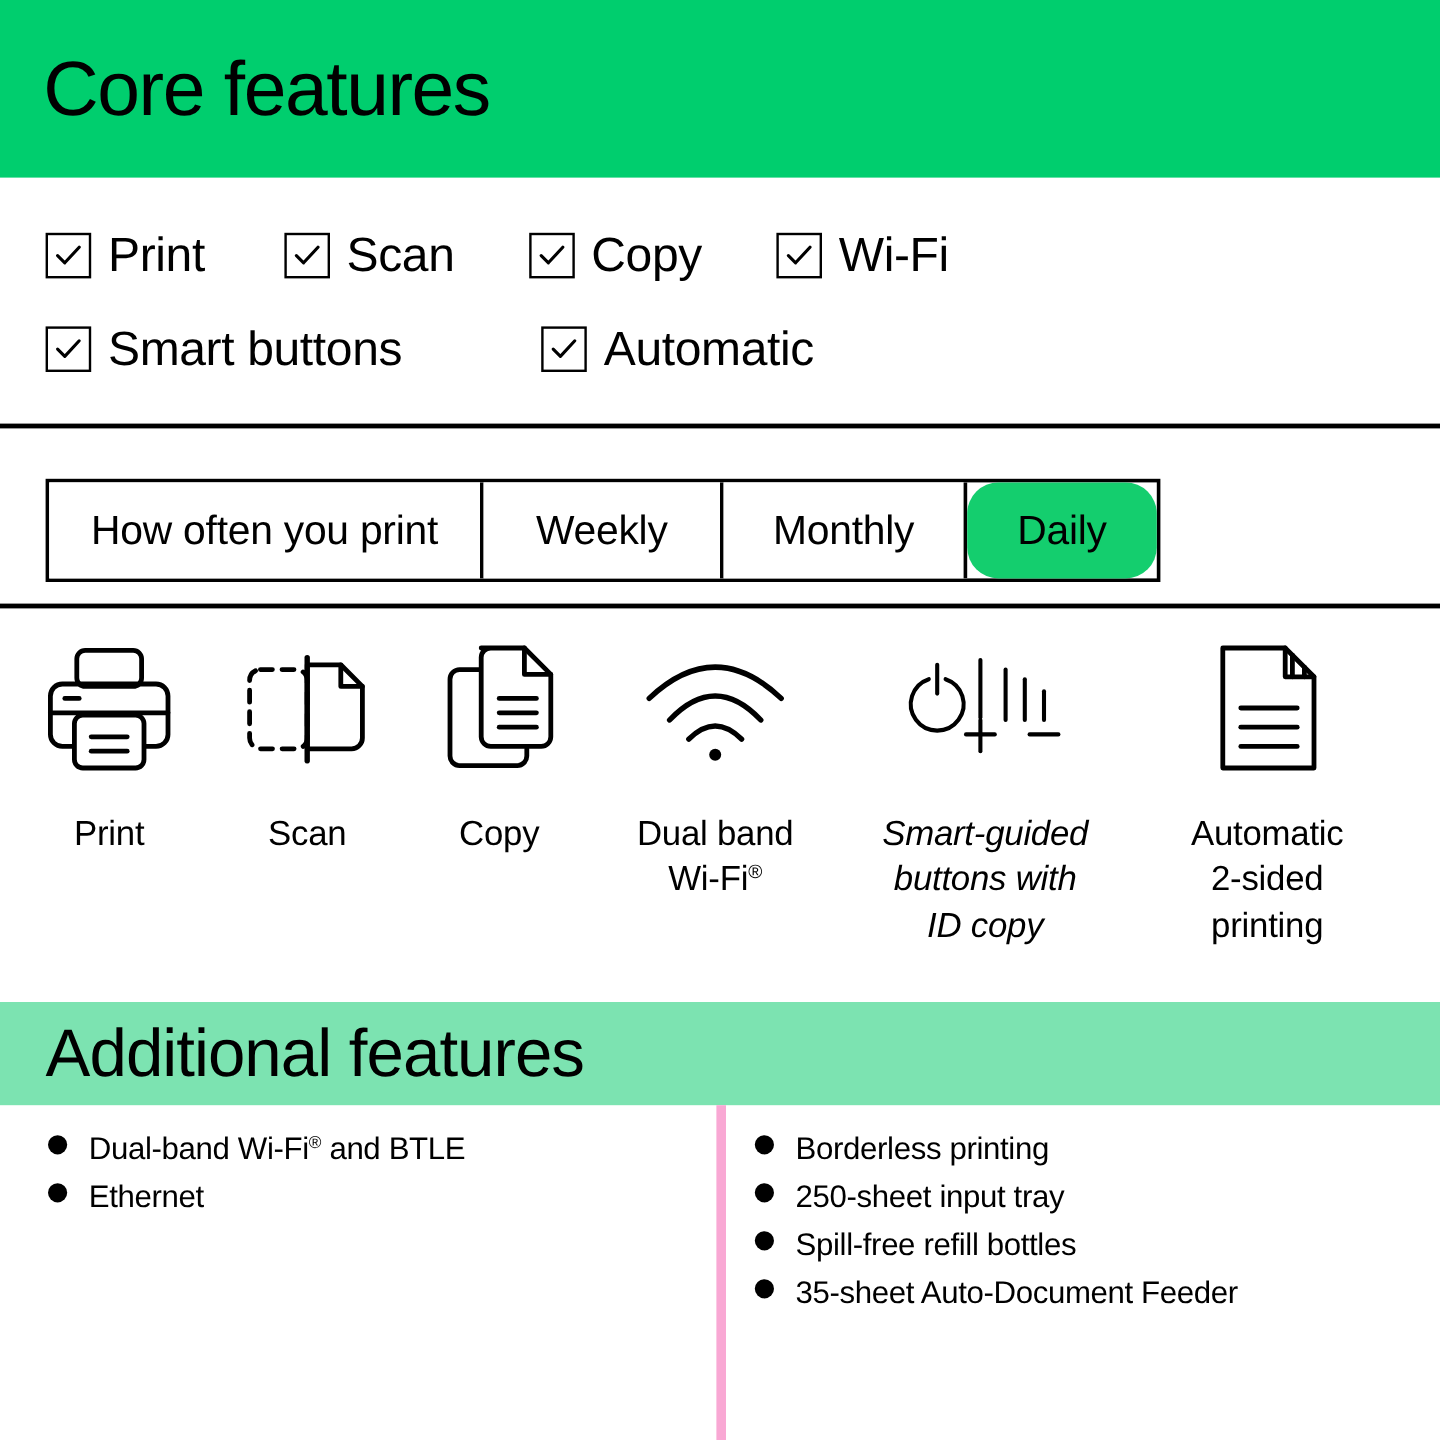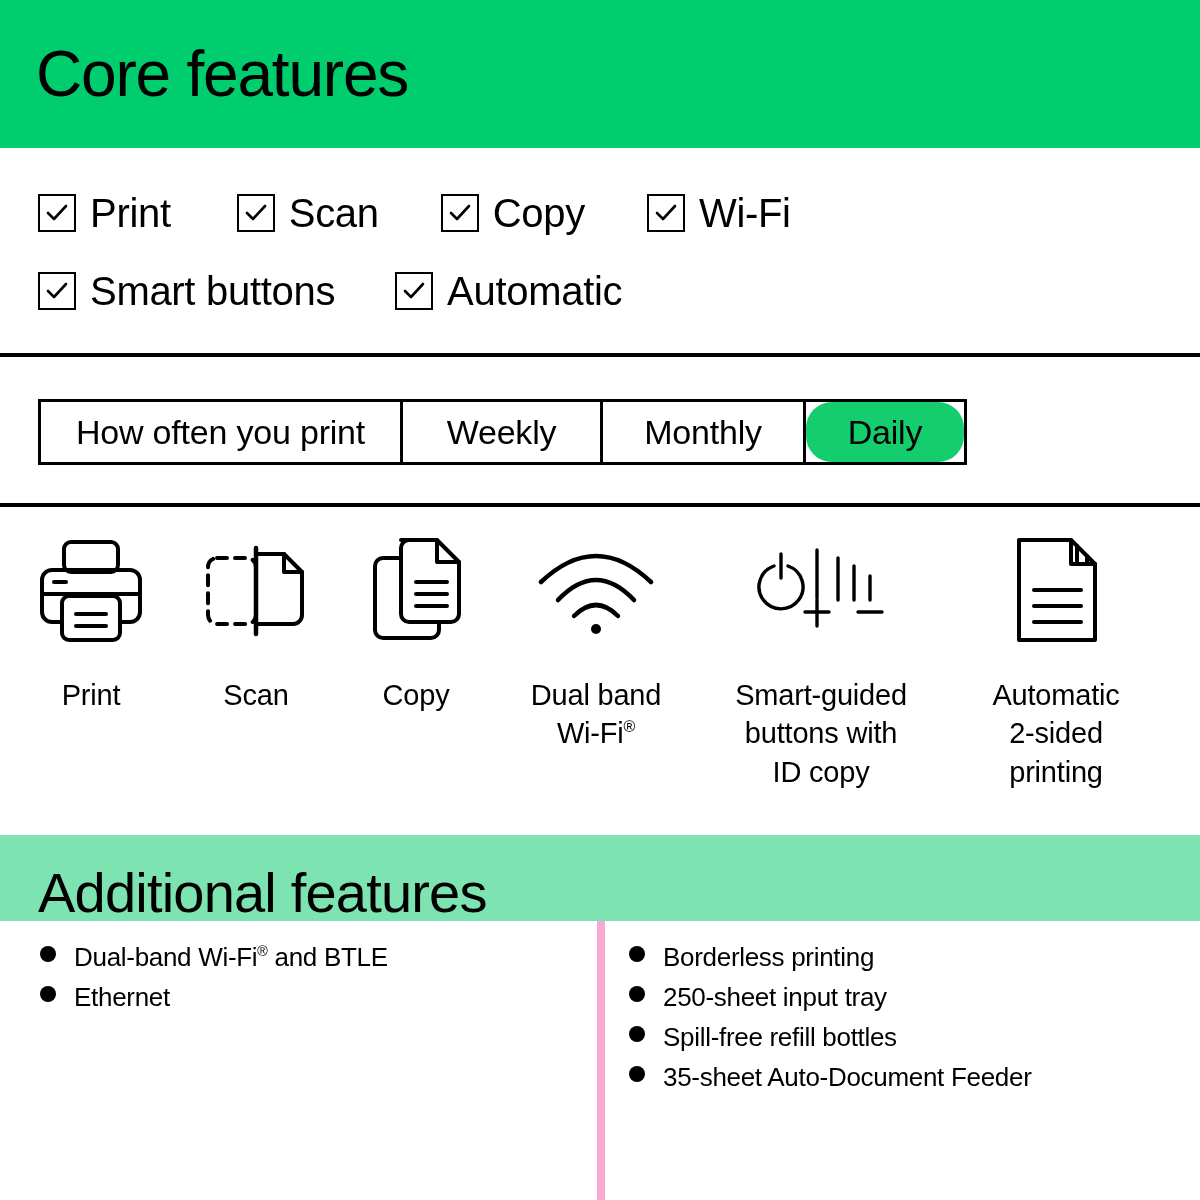--- a/index.html
+++ b/index.html
@@ -88,21 +88,21 @@
     background: #000;
   }
   .hrule-1 { top: 353px; }
   .hrule-2 { top: 503px; }
 
   
   .freq-wrap {
     position: absolute;
     left: 38px;
     top: 399px;
-    height: 66px;
+    height: 86px;
     display: flex;
     border: 3px solid #000;
     box-sizing: border-box;
   }
   .freq-cell {
     display: flex;
     align-items: center;
     justify-content: center;
     font-size: 34px;
     letter-spacing: -0.2px;
@@ -128,21 +128,21 @@
   }
   .icon-cell {
     display: flex;
     flex-direction: column;
     align-items: center;
   }
   .icon-cell.w0 { width: 170px; margin-left: 6px; }
   .icon-cell.w1 { width: 160px; }
   .icon-cell.w2 { width: 160px; }
   .icon-cell.w3 { width: 200px; }
-  .icon-cell.w4 { width: 250px; }
+  .icon-cell.w4 { width: 250px; font-style: italic; }
   .icon-cell.w5 { width: 220px; }
   .icon-art {
     height: 140px;
     display: flex;
     align-items: center;
     justify-content: center;
   }
   .icon-label {
     margin-top: 16px;
     font-size: 29px;
@@ -159,21 +159,21 @@
 
   
   .add-band {
     position: absolute;
     left: 0;
     top: 835px;
     width: 1200px;
     height: 86px;
     background: #7ce3b1;
     display: flex;
-    align-items: flex-end;
+    align-items: center;
   }
   .add-band-title {
     font-size: 56px;
     font-weight: 400;
     letter-spacing: -0.8px;
     margin-left: 38px;
     line-height: 1;
   }
 
   
@@ -265,21 +265,21 @@
         <span class="check-box">
           <svg width="26" height="26" viewBox="0 0 26 26">
               <polyline points="4,13 10,19 22,6" fill="none" stroke="#000" stroke-width="2.6" stroke-linecap="round" stroke-linejoin="round"></polyline>
             </svg>
         </span>
         <span class="check-label">Wi-Fi</span>
       </div>
     </div>
 
     <div class="check-row" style="margin-top:12px;">
-      <div class="check-item" style="margin-right:60px;justify-content:center;">
+      <div class="check-item" style="margin-right:116px;justify-content:center;">
         <span class="check-box">
           <svg width="26" height="26" viewBox="0 0 26 26">
               <polyline points="4,13 10,19 22,6" fill="none" stroke="#000" stroke-width="2.6" stroke-linecap="round" stroke-linejoin="round"></polyline>
             </svg>
         </span>
         <span class="check-label">Smart buttons</span>
       </div>
       <div class="check-item">
         <span class="check-box">
           <svg width="26" height="26" viewBox="0 0 26 26">

